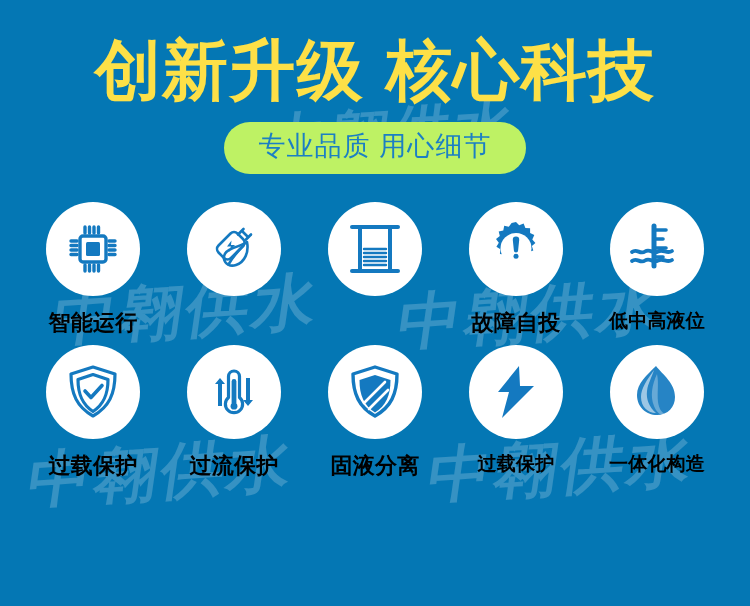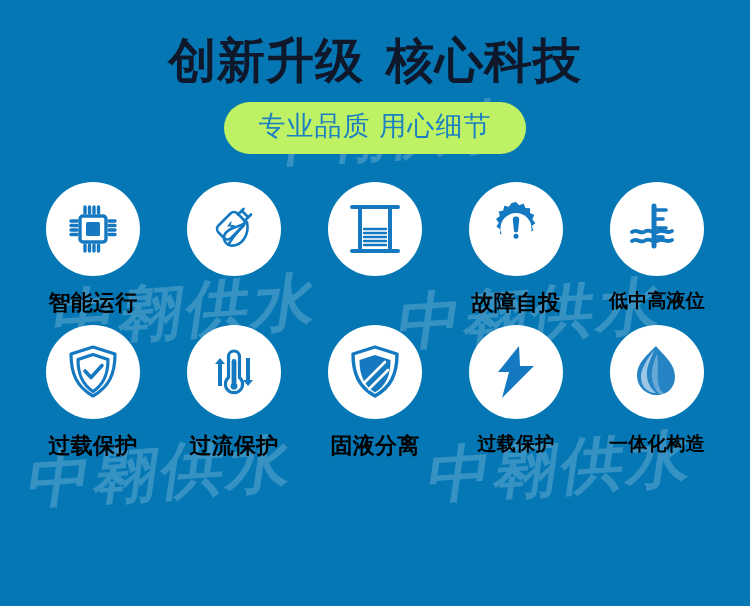--- a/index.html
+++ b/index.html
@@ -58,22 +58,22 @@
   }
 
   
   .header {
     position: relative;
     z-index: 3;
     padding-top: 34px;
     text-align: center;
   }
   .title {
-    color: #0f172a;
-    font-size: 48px;
+    color: #fde047;
+    font-size: 66px;
     font-weight: 700;
     line-height: 1.12;
     letter-spacing: 0.02em;
     font-family: "Liberation Sans", "DejaVu Sans", sans-serif;
   }
   .title .gap { display: inline-block; width: 22px; }
   .pill-wrap {
     margin-top: 14px;
     display: flex;
     justify-content: center;

